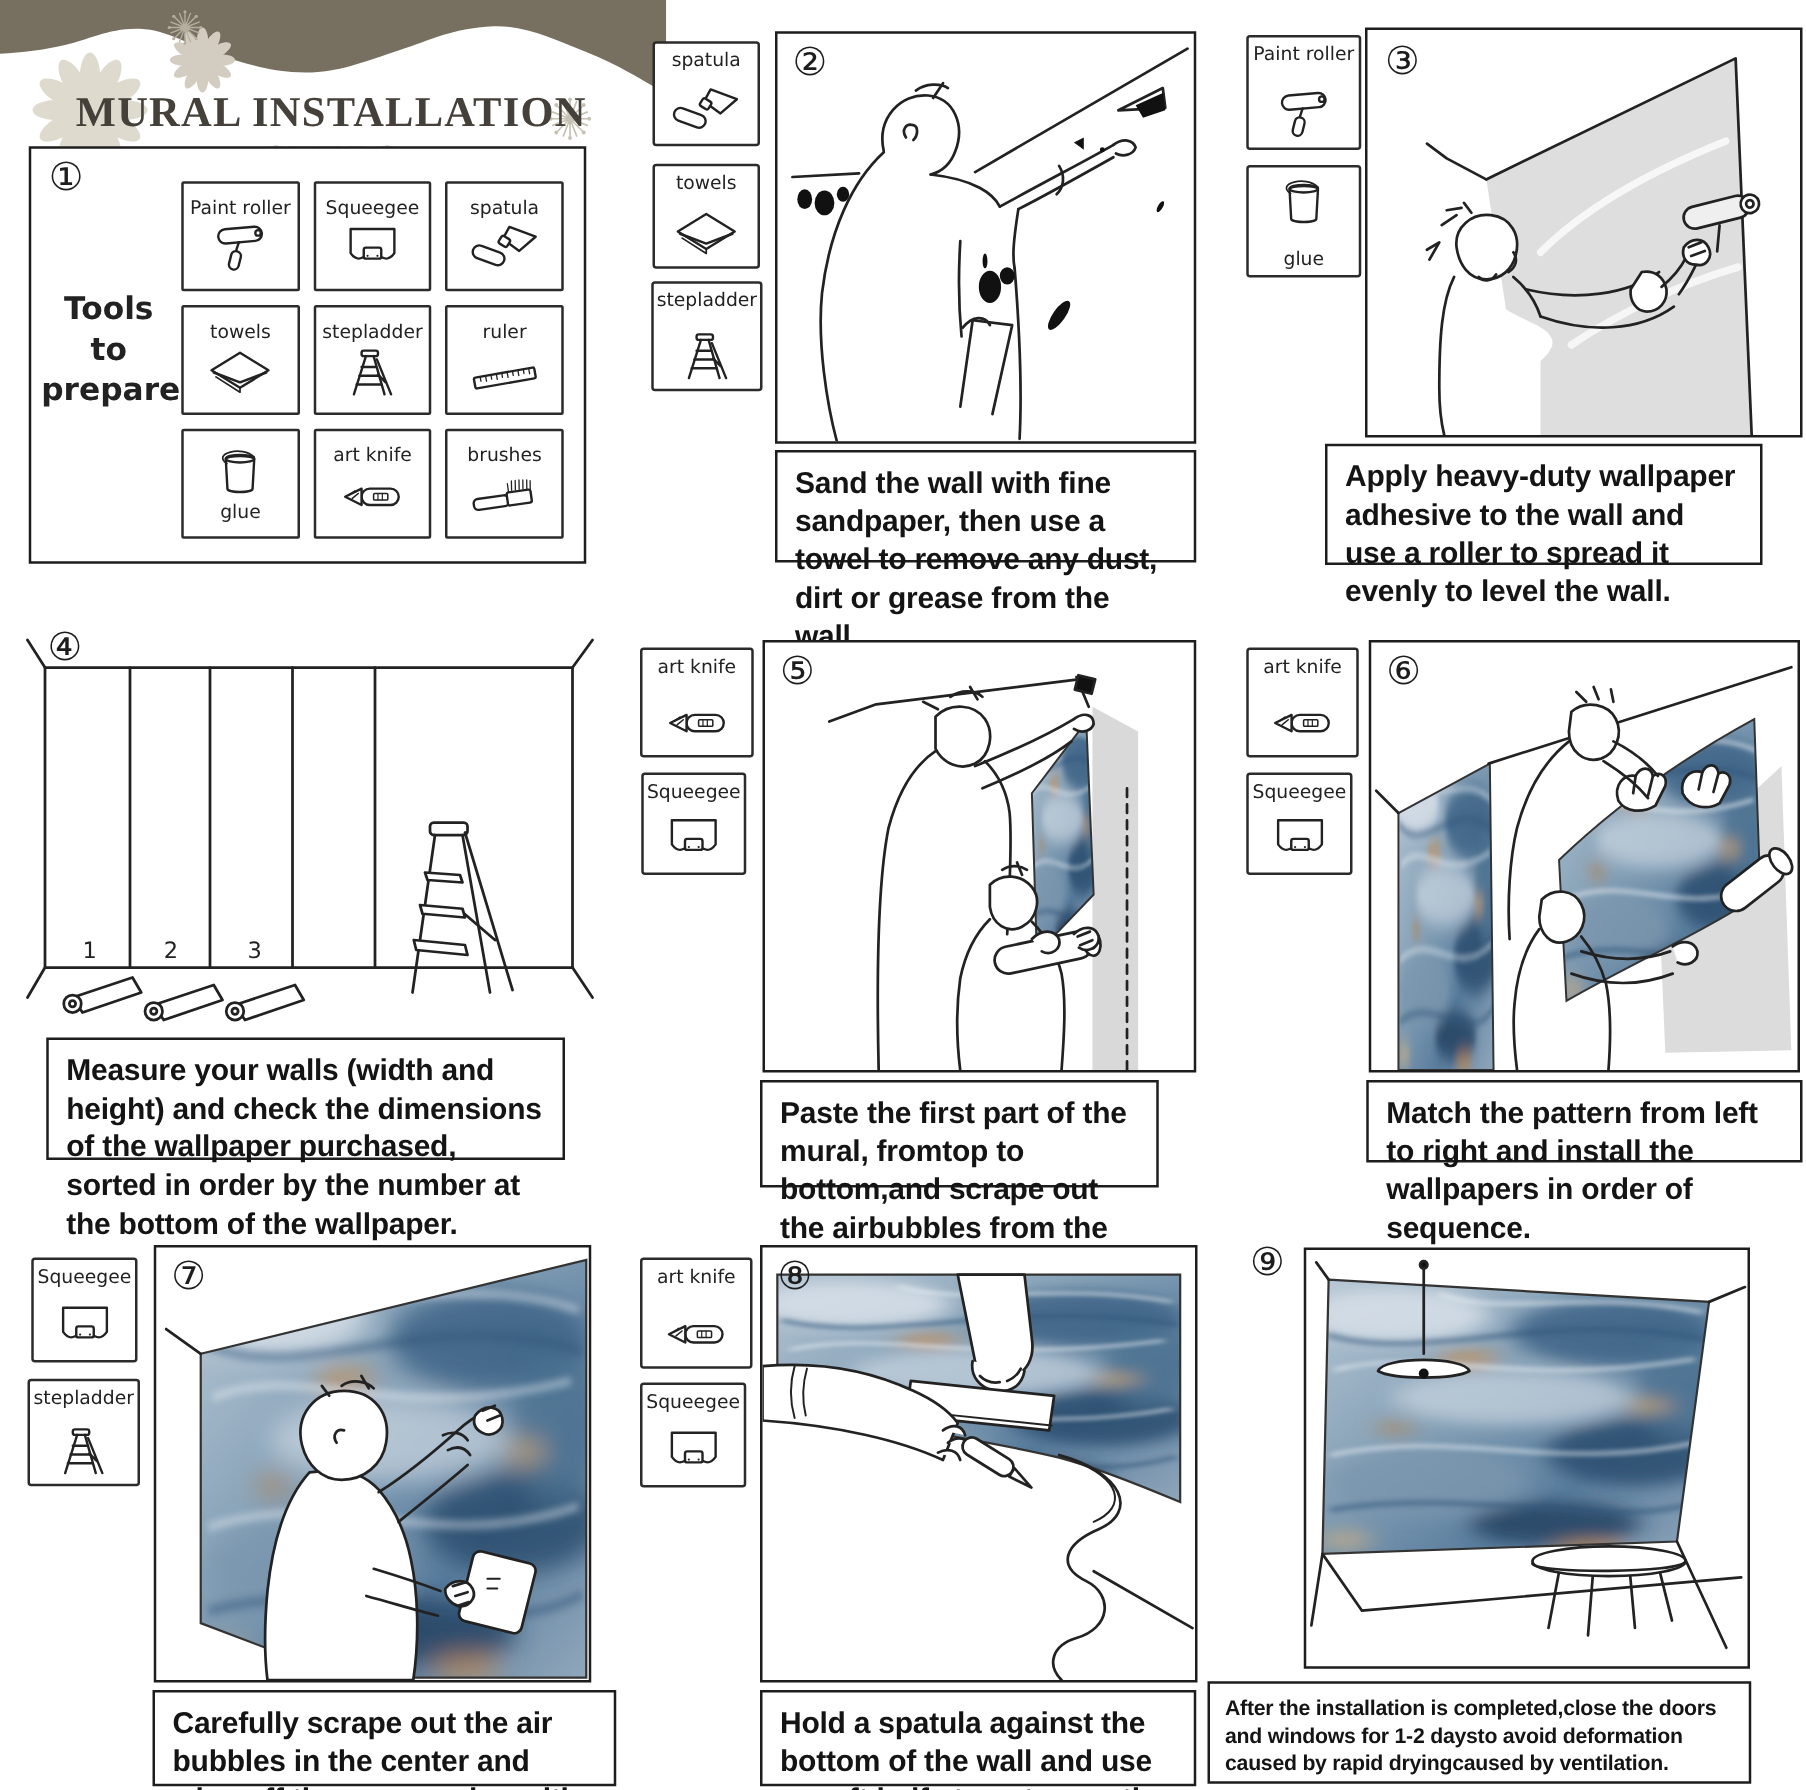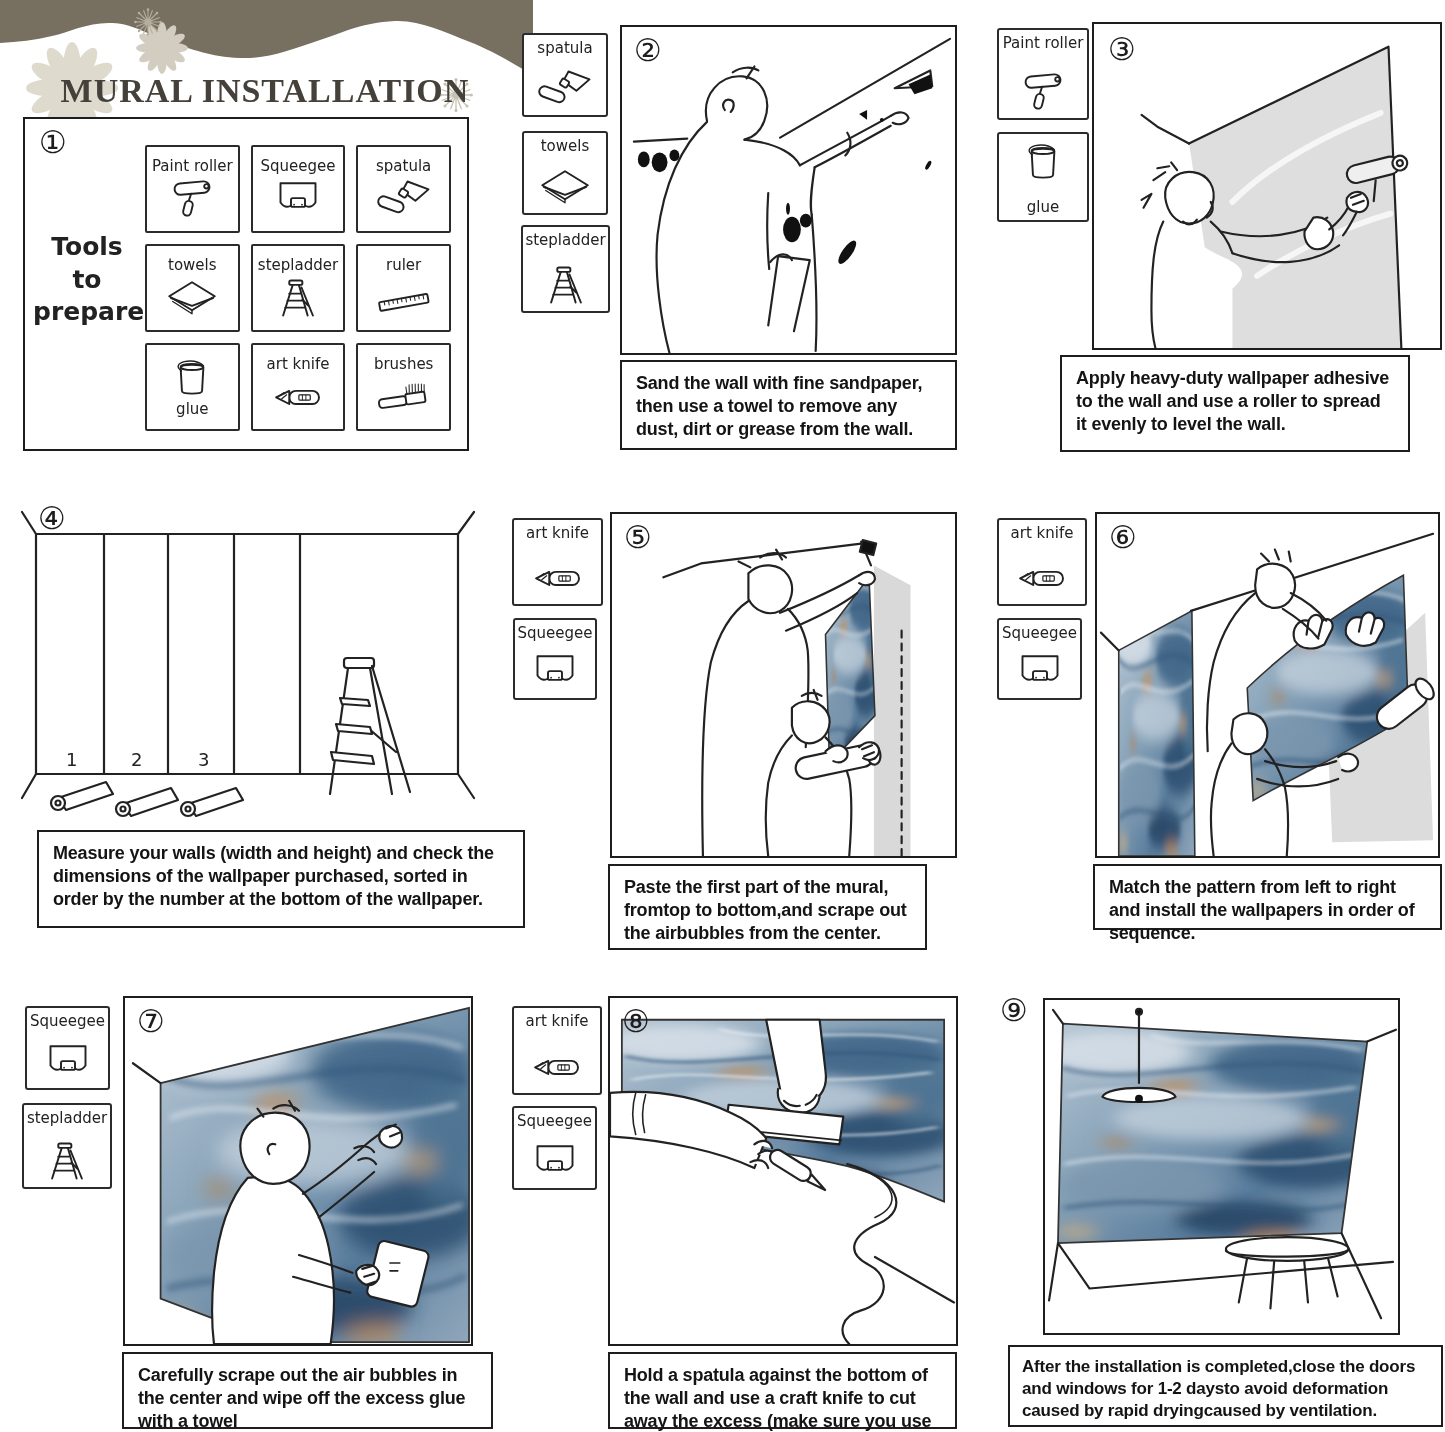--- a/index.html
+++ b/index.html
@@ -17,21 +17,21 @@
     padding:6px 3px 5px;}
   .tool-card.rev{flex-direction:column-reverse;}
   .tool-card .tl{font-size:15px;color:#222;white-space:nowrap;line-height:1;}
   .tool-card svg{width:60px;height:42px;flex:0 0 auto;}
   
   .frame{position:absolute;border:2.5px solid #1d1d1d;background:#fff;}
   .frame svg.illus, svg.illus-free{position:absolute;left:0;top:0;width:100%;height:100%;}
   .stepnum{position:absolute;font-size:31px;line-height:1;color:#1d1d1d;z-index:4;
     font-family:"DejaVu Sans",sans-serif;}
   .caption{position:absolute;border:2.5px solid #1d1d1d;background:#fff;
-    font-family:"Liberation Sans",sans-serif;font-weight:700;font-size:18px;line-height:1.28;
+    font-family:"Liberation Sans",sans-serif;font-weight:700;font-size:24px;line-height:1.28;
     letter-spacing:-0.2px;color:#141414;padding:10px 14px;}
   .caption.small{font-size:17px;padding:9px 12px;}
   
   #s1panel{position:absolute;left:23px;top:117px;width:446px;height:334px;
     border:2.5px solid #1d1d1d;background:#fff;}
   #s1head{position:absolute;left:8px;top:112px;width:108px;text-align:center;
     font-size:25px;font-weight:bold;line-height:1.3;color:#222;}
   #s1grid{position:absolute;left:120px;top:26px;width:306px;height:286px;
     display:grid;grid-template-columns:repeat(3,1fr);grid-template-rows:repeat(3,1fr);gap:11px;}
   .s1card{border:2px solid #2b2b2b;border-radius:2px;background:#fff;display:flex;
@@ -384,21 +384,21 @@
     </g>
     <g class="ink">
       <rect x="326" y="160" width="30" height="10" rx="3" fill="#fff"></rect>
       <path d="M330,170 L312,296 M352,170 L374,296"></path>
       <path d="M354,168 L392,294 M350,230 L378,254"></path>
       <path d="M322,200 L350,202 L352,208 L324,206 Z" fill="#fff"></path>
       <path d="M318,226 L352,229 L354,236 L320,233 Z" fill="#fff"></path>
       <path d="M313,254 L354,258 L356,266 L315,262 Z" fill="#fff"></path>
     </g>
   </svg>
-  <div class="caption" style="left:37px;top:830px;width:488px;height:98px">Measure your walls (width and height) and check the dimensions of the wallpaper purchased, sorted in order by the number at the bottom of the wallpaper.</div>
+  <div class="caption" style="left:37px;top:830px;width:415px;height:98px">Measure your walls (width and height) and check the dimensions of the wallpaper purchased, sorted in order by the number at the bottom of the wallpaper.</div>
 
   <div class="tool-card" style="left:512px;top:518px;width:91px;height:88px">
     <span class="tl">art knife</span>
     <svg viewBox="0 0 64 48">
         <use href="#i-knife"></use>
       </svg>
   </div>
   <div class="tool-card" style="left:513px;top:618px;width:84px;height:82px">
     <span class="tl">Squeegee</span>
     <svg viewBox="0 0 64 48">
@@ -612,15 +612,15 @@
         <path d="M95,14 V84"></path>
         <circle cx="95" cy="12" r="3" fill="#111"></circle>
         <path d="M58,98 C62,86 128,86 132,98 C120,105 70,105 58,98 Z" fill="#fff"></path>
         <circle cx="95" cy="100" r="4" fill="#111" stroke="none"></circle>
         <path d="M205,258 L196,306 M232,262 L228,312 M262,262 L266,306 M285,256 L296,300"></path>
         <ellipse cx="245" cy="252" rx="62" ry="12" fill="#fff"></ellipse>
         <path d="M183,254 C186,262 304,262 307,252" fill="none"></path>
       </g>
     </svg>
   </div>
-  <div class="caption small" style="left:1008px;top:1345px;width:435px;height:82px">After the installation is completed,close the doors and windows for 1-2 daysto avoid deformation caused by rapid dryingcaused by ventilation.</div>
+  <div class="caption small" style="left:966px;top:1345px;width:435px;height:82px">After the installation is completed,close the doors and windows for 1-2 daysto avoid deformation caused by rapid dryingcaused by ventilation.</div>
 
 </div>
 
 </body></html>

